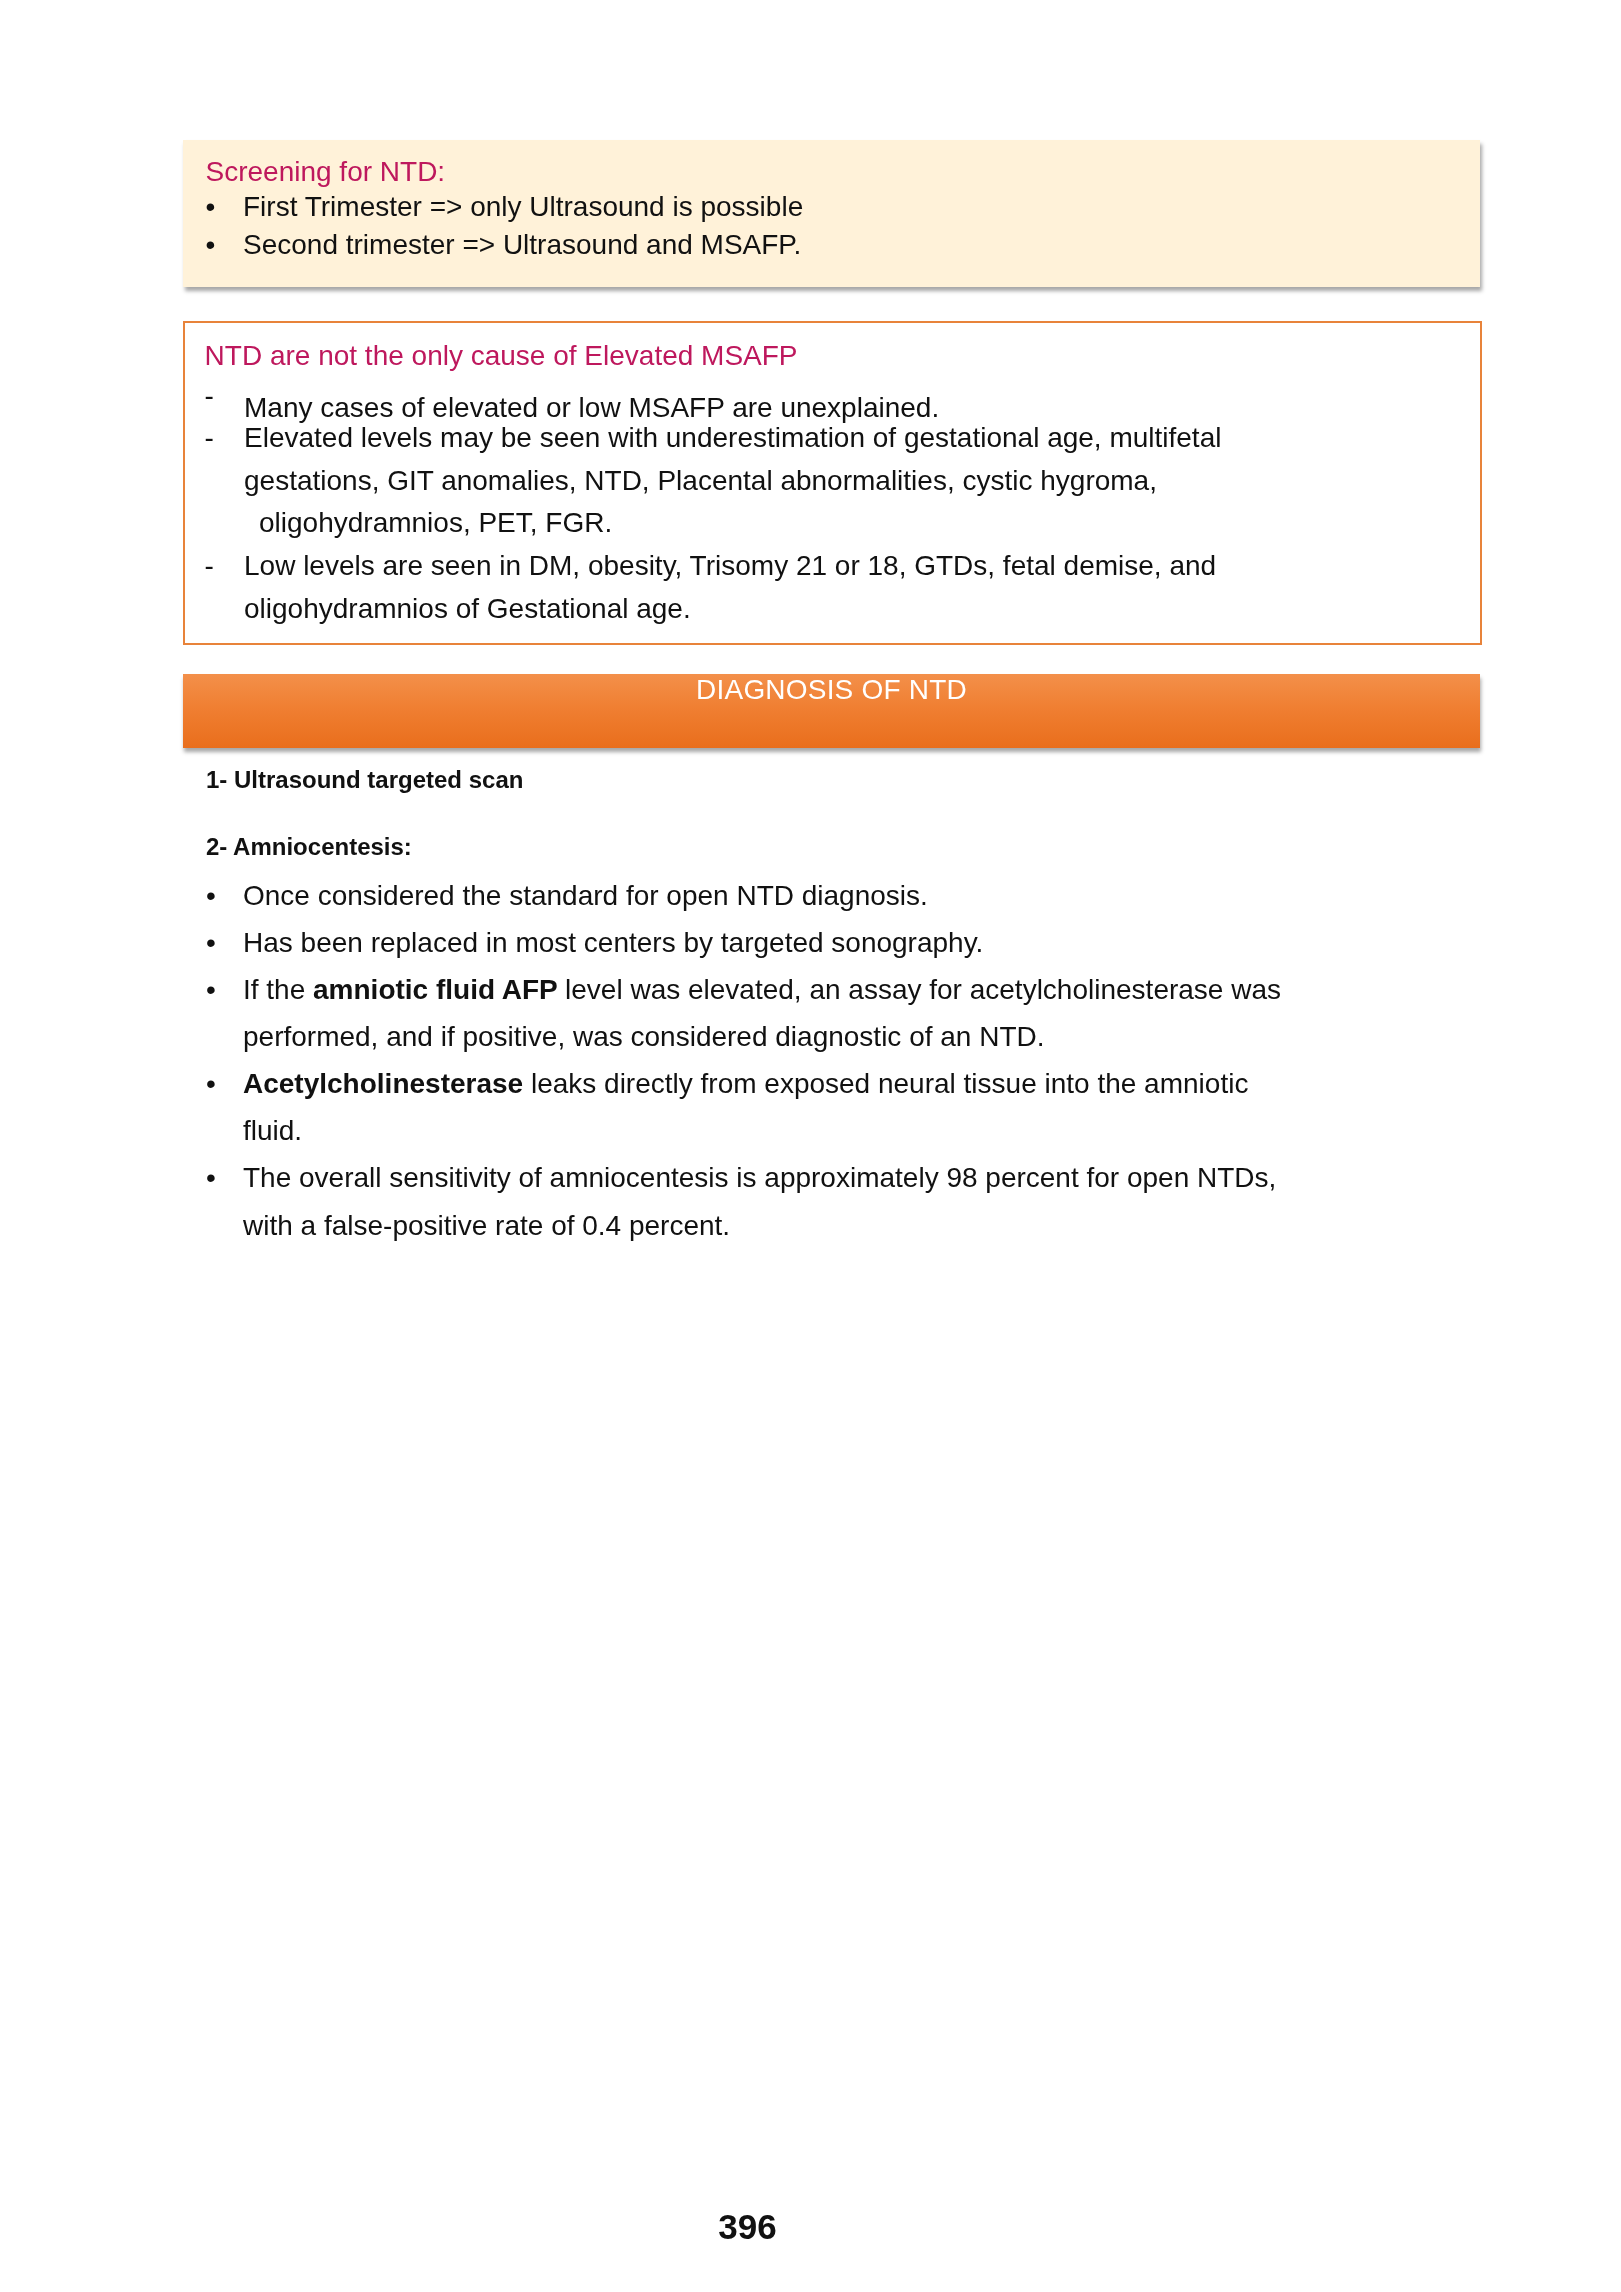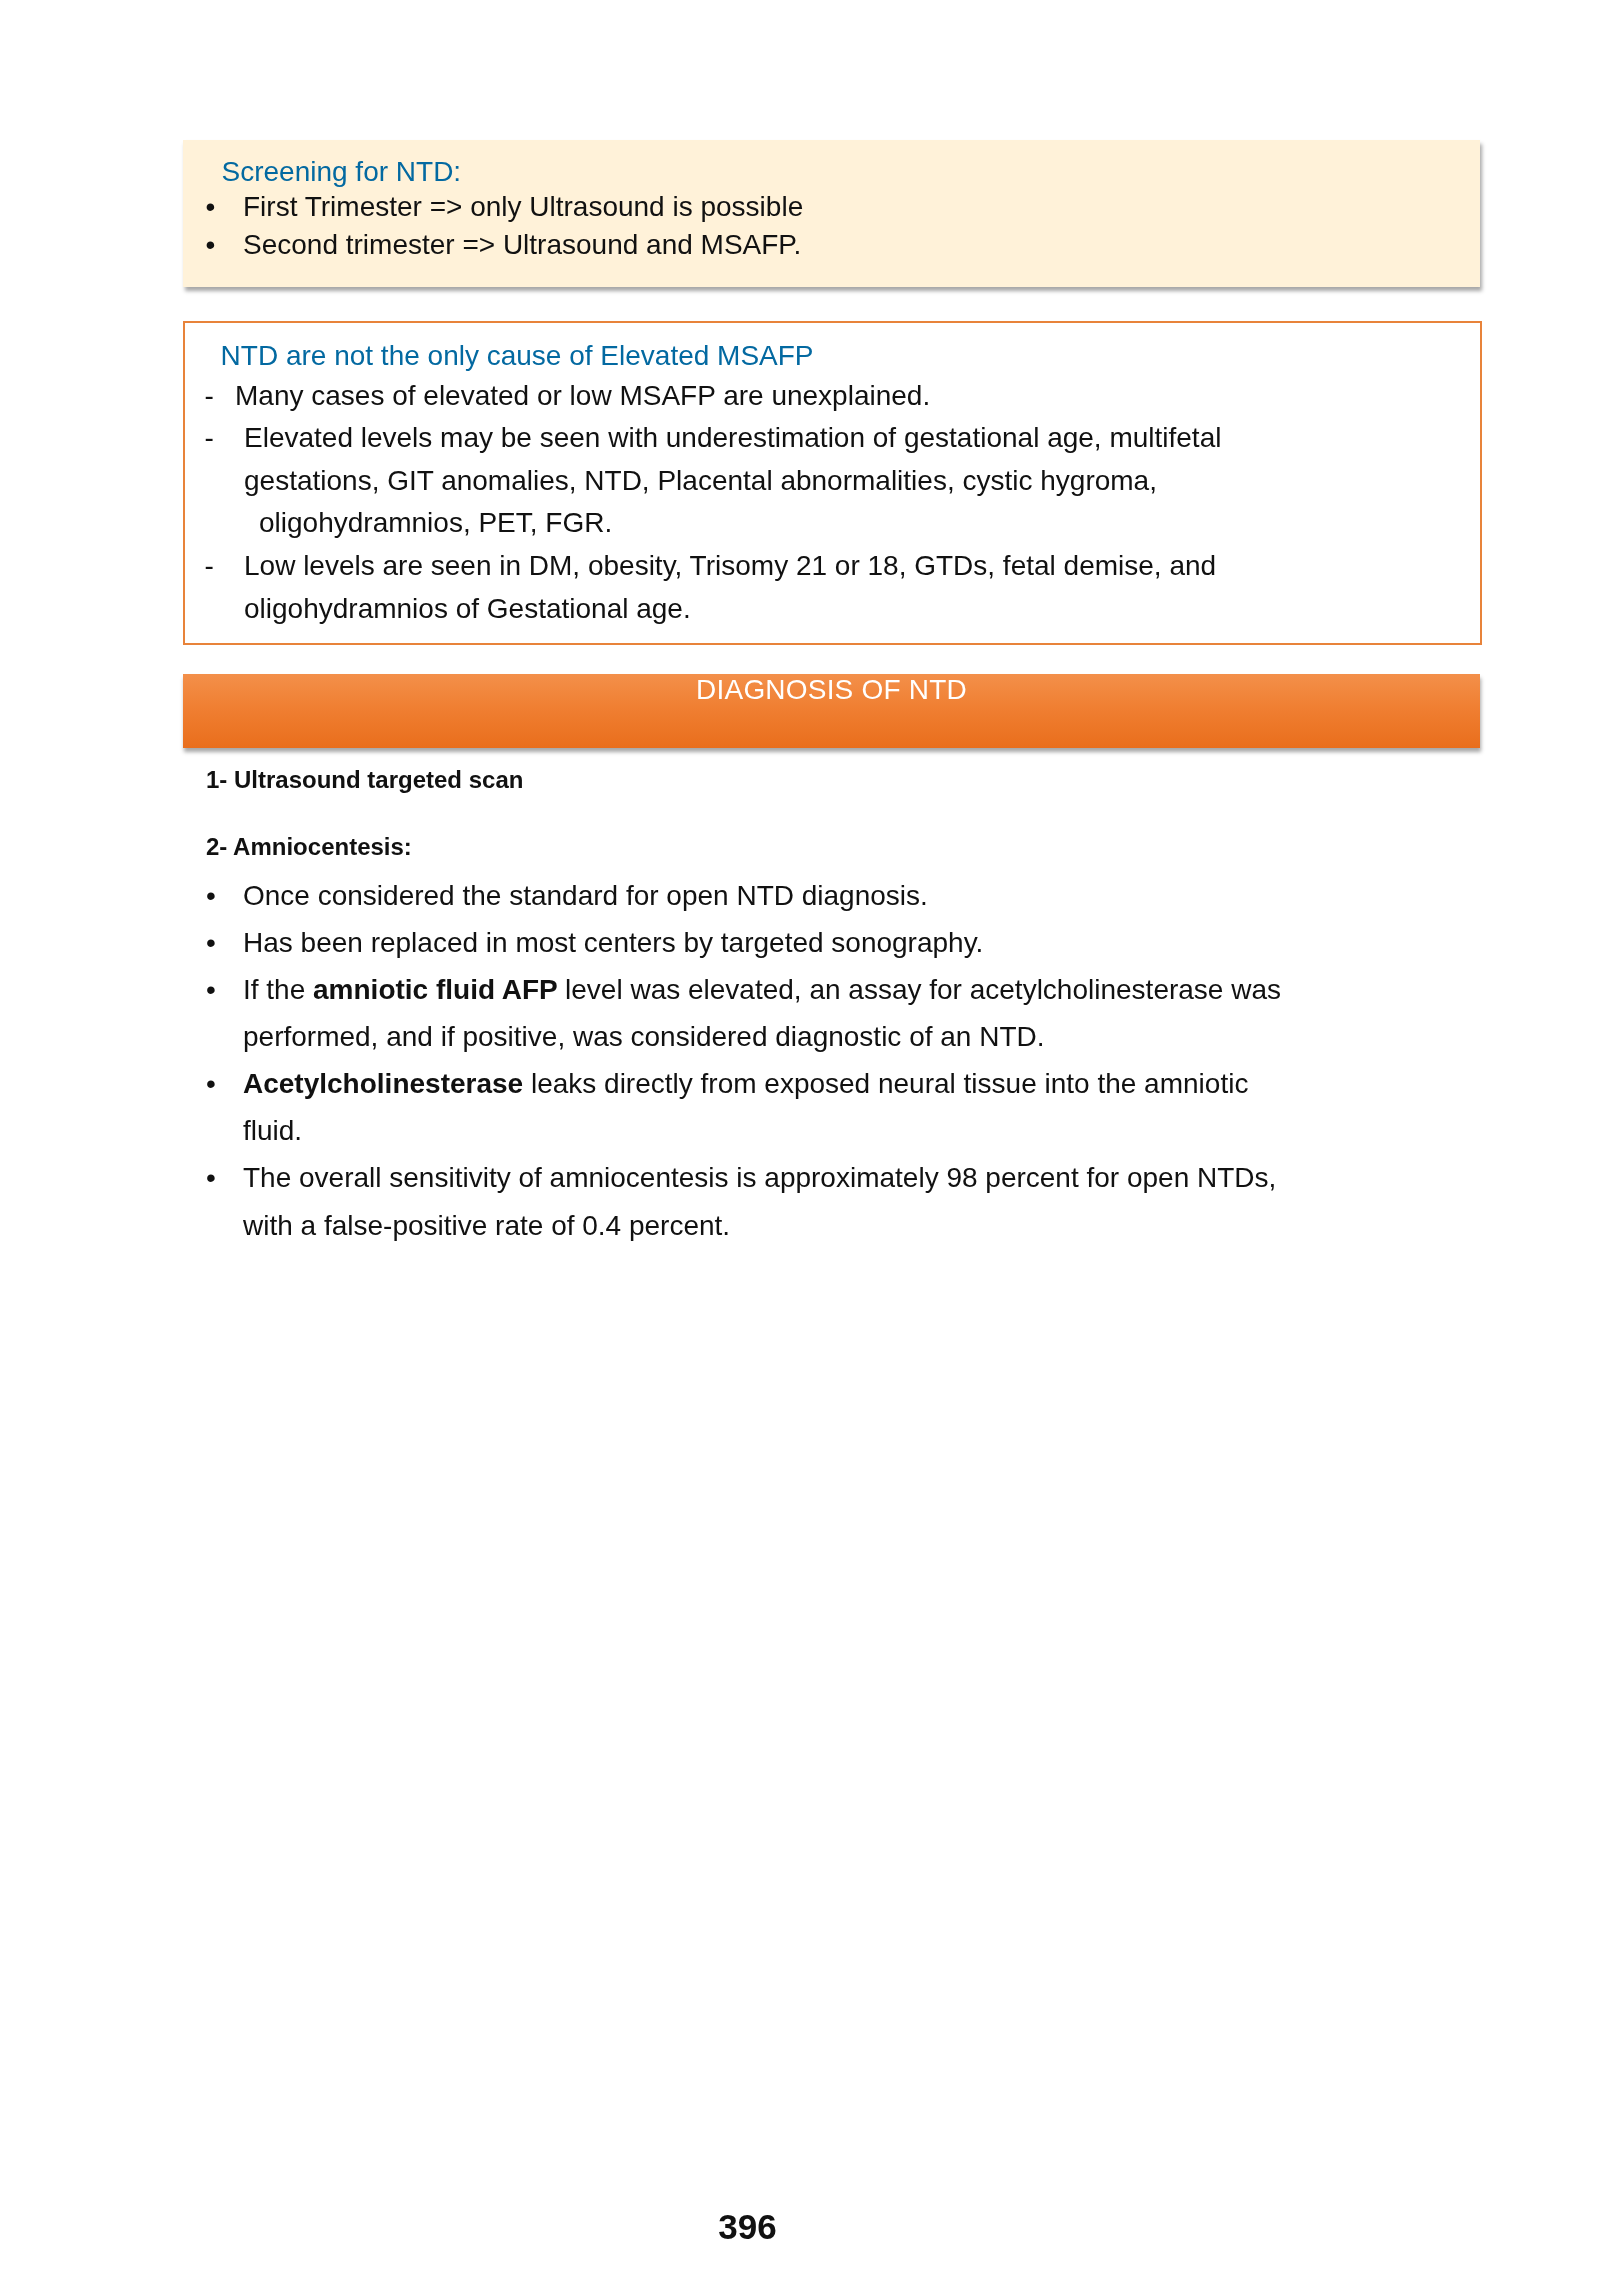--- a/index.html
+++ b/index.html
@@ -8,21 +8,21 @@
     .page { position: absolute; left: 0; top: 0; width: 1621px; height: 2293px; }
 
     .box-screening {
       position: absolute; left: 183px; top: 140px; width: 1297px; height: 147px;
       background: #FFF2D9; box-shadow: 2px 3.9px 3.9px rgba(0,0,0,0.35);
     }
     .box-causes {
       position: absolute; left: 183px; top: 321px; width: 1295px; height: 320px;
       border: 2.9px solid #E8833A; background: #ffffff; box-sizing: content-box;
     }
-    .txt { position: absolute; font-size: 28px; line-height: 38px; white-space: nowrap; color: #0369a1; margin-left: 16px; }
+    .txt { position: absolute; font-size: 28px; line-height: 38px; white-space: nowrap; color: #be185d; }
     .bullet-row { position: absolute; left: 0; font-size: 28px; white-space: nowrap; }
     .bullet-row .mark { position: absolute; left: 22.5px; }
     .bullet-row .body { position: absolute; left: 60px; }
 
     .header-bar {
       position: absolute; left: 183px; top: 674px; width: 1297px; height: 74px;
       background: linear-gradient(to bottom, #F3904A 0%, #F07F32 45%, #E96E1C 100%);
       box-shadow: 1px 3.9px 3.9px rgba(0,0,0,0.35);
       display: flex; align-items: flex-start; justify-content: center;
     }
@@ -56,21 +56,21 @@
       <span class="mark">•</span>
       <span class="body">Second trimester =&gt; Ultrasound and  MSAFP.</span>
     </div>
   </div>
 
   <div class="box-causes">
     <div class="txt" style="left:19.6px; top:13.7px;">NTD are not the only cause of Elevated MSAFP</div>
 
     <div class="bullet-row" style="top:57px;">
       <span class="mark" style="left:19.6px;">-</span>
-      <span class="body" style="left:50px;">Many cases of elevated or low MSAFP are unexplained.</span>
+      <span class="body" style="left:59px;margin-top:12px;">Many cases of elevated or low MSAFP are unexplained.</span>
     </div>
 
     <div class="bullet-row" style="top:99px;">
       <span class="mark" style="left:19.6px;">-</span>
       <span class="body" style="left:59px;">Elevated levels may be seen with underestimation of gestational age, multifetal</span>
     </div>
     <div class="bullet-row" style="top:142px;">
       <span class="body" style="left:59px;">gestations, GIT anomalies, NTD, Placental abnormalities, cystic hygroma,</span>
     </div>
     <div class="bullet-row" style="top:184px;">

